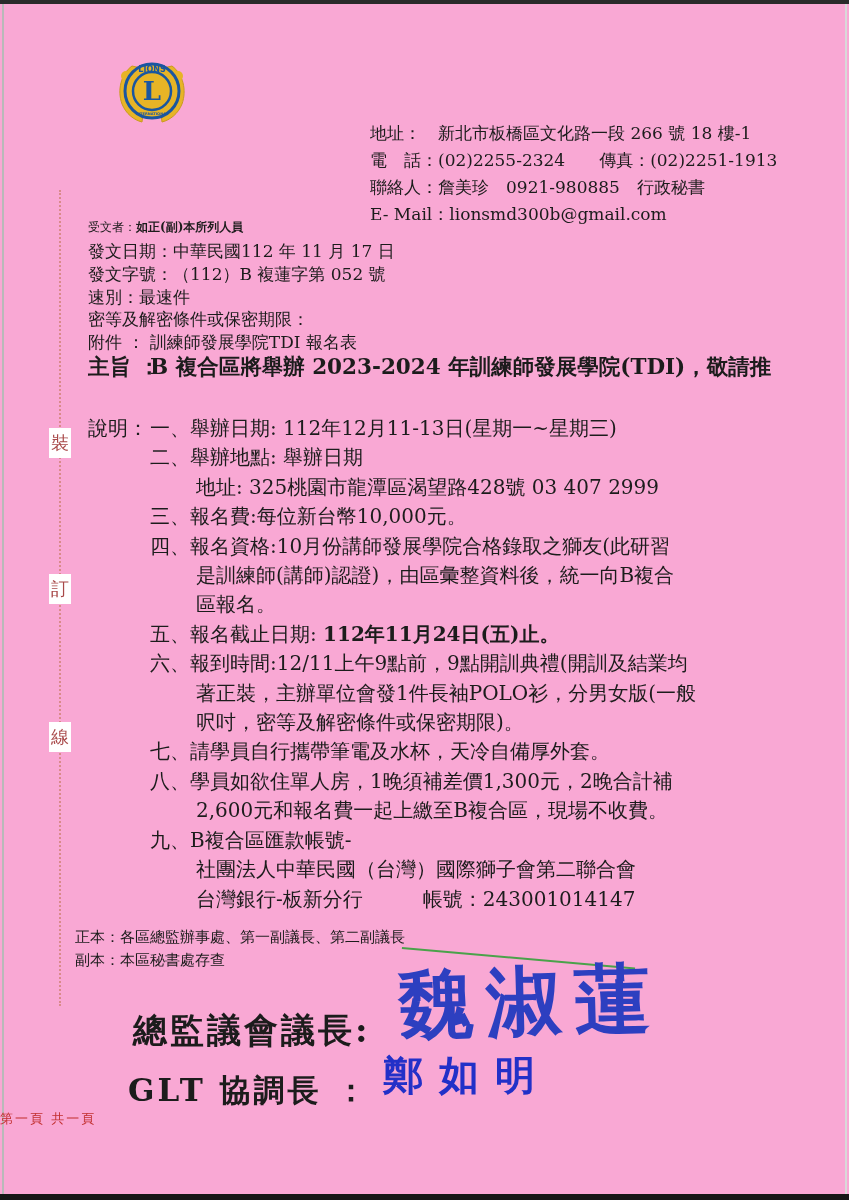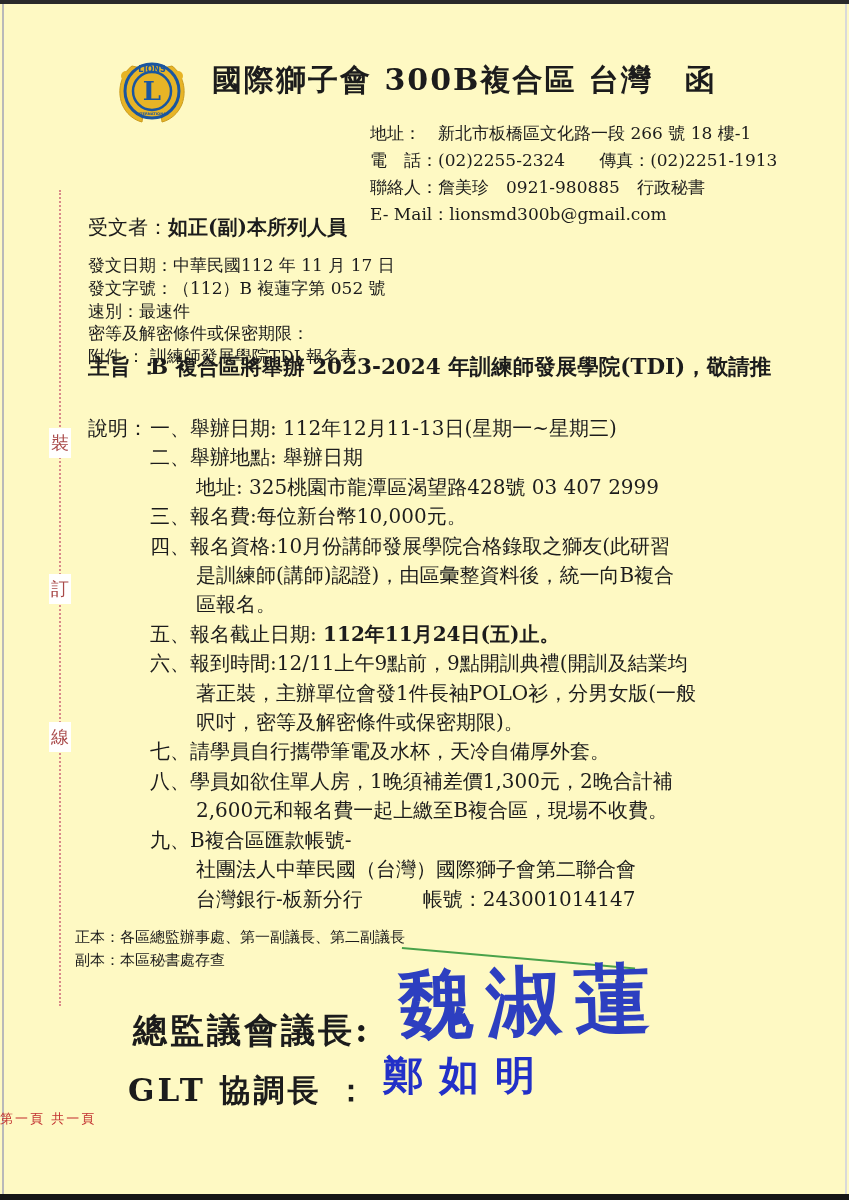--- a/index.html
+++ b/index.html
@@ -4,21 +4,21 @@
 <style>
   html,body{margin:0;padding:0;}
   body{
     width:849px;height:1200px;
     background:#ffffff;
     font-family:"DejaVu Serif", serif;
     color:#1c1c1c;
     position:relative;
     overflow:hidden;
   }
-  .page{position:absolute;inset:0;background:#fef9c3;}
+  .page{position:absolute;inset:0;background:#f9a8d4;}
   
   .edge-top{position:absolute;left:0;top:0;width:849px;height:4px;background:#2a2a2a;}
   .edge-bottom{position:absolute;left:0;top:1194px;width:849px;height:6px;background:#161616;}
   .edge-left{position:absolute;left:2px;top:4px;width:2px;height:1190px;background:#b9b9b9;}
   .edge-right{position:absolute;left:845px;top:4px;width:2px;height:1190px;background:#d9d9d9;}
 
   
   .logo{position:absolute;left:116px;top:50px;width:72px;height:80px;}
   .doc-title{
     position:absolute;left:212px;top:60px;width:600px;
@@ -35,21 +35,21 @@
     border-left:2px dotted #d98a8a;
   }
   .binding-char{
     position:absolute;left:49px;width:22px;text-align:center;
     color:#a84848;font-size:18px;background:#fff;padding:3px 0;
   }
   .bc-0{top:428px;} .bc-1{top:574px;} .bc-2{top:722px;}
 
   
   .meta{position:absolute;left:88px;top:214px;width:700px;font-size:17px;white-space:nowrap;}
-  .meta .recipient-line{font-size:20px;line-height:26px;margin-bottom:14px;}
+  .meta .recipient-line{font-size:12px;line-height:26px;margin-bottom:0;}
   .meta .recipient-line b{font-weight:bold;}
   .meta .m-line{line-height:22.8px;}
 
   
   .subject{
     position:absolute;left:88px;top:352px;width:700px;
     font-size:21.5px;font-weight:bold;line-height:30.5px;
   }
   .subject .s-label{position:absolute;left:0;top:0;}
   .subject .s-line1{padding-left:62px;white-space:nowrap;}
@@ -120,21 +120,20 @@
 
       <circle cx="36" cy="41" r="19" fill="#e7b426" stroke="#1a56a0" stroke-width="2.5"></circle>
 
       <text x="36" y="21.5" text-anchor="middle" font-size="8" font-weight="bold" fill="#1a56a0" font-family="DejaVu Sans, sans-serif">LIONS</text>
       <text x="36" y="65" text-anchor="middle" font-size="3.6" font-weight="bold" fill="#1a56a0" font-family="DejaVu Sans, sans-serif">INTERNATIONAL</text>
 
       <text x="36" y="50" text-anchor="middle" font-size="26" font-weight="bold" fill="#1a56a0" font-family="DejaVu Serif, serif">L</text>
     </svg>
   </div>
 
-  <div class="doc-title">國際獅子會 300B複合區 台灣　函</div>
 
   <div class="contact">
     <div>地址：　新北市板橋區文化路一段 266 號 18 樓-1</div>
     <div>電　話：(02)2255-2324　　傳真：(02)2251-1913</div>
     <div>聯絡人：詹美珍　0921-980885　行政秘書</div>
     <div>E- Mail：lionsmd300b@gmail.com</div>
   </div>
 
   <div class="binding-line"></div>
   <div class="binding-char bc-0">裝</div>

